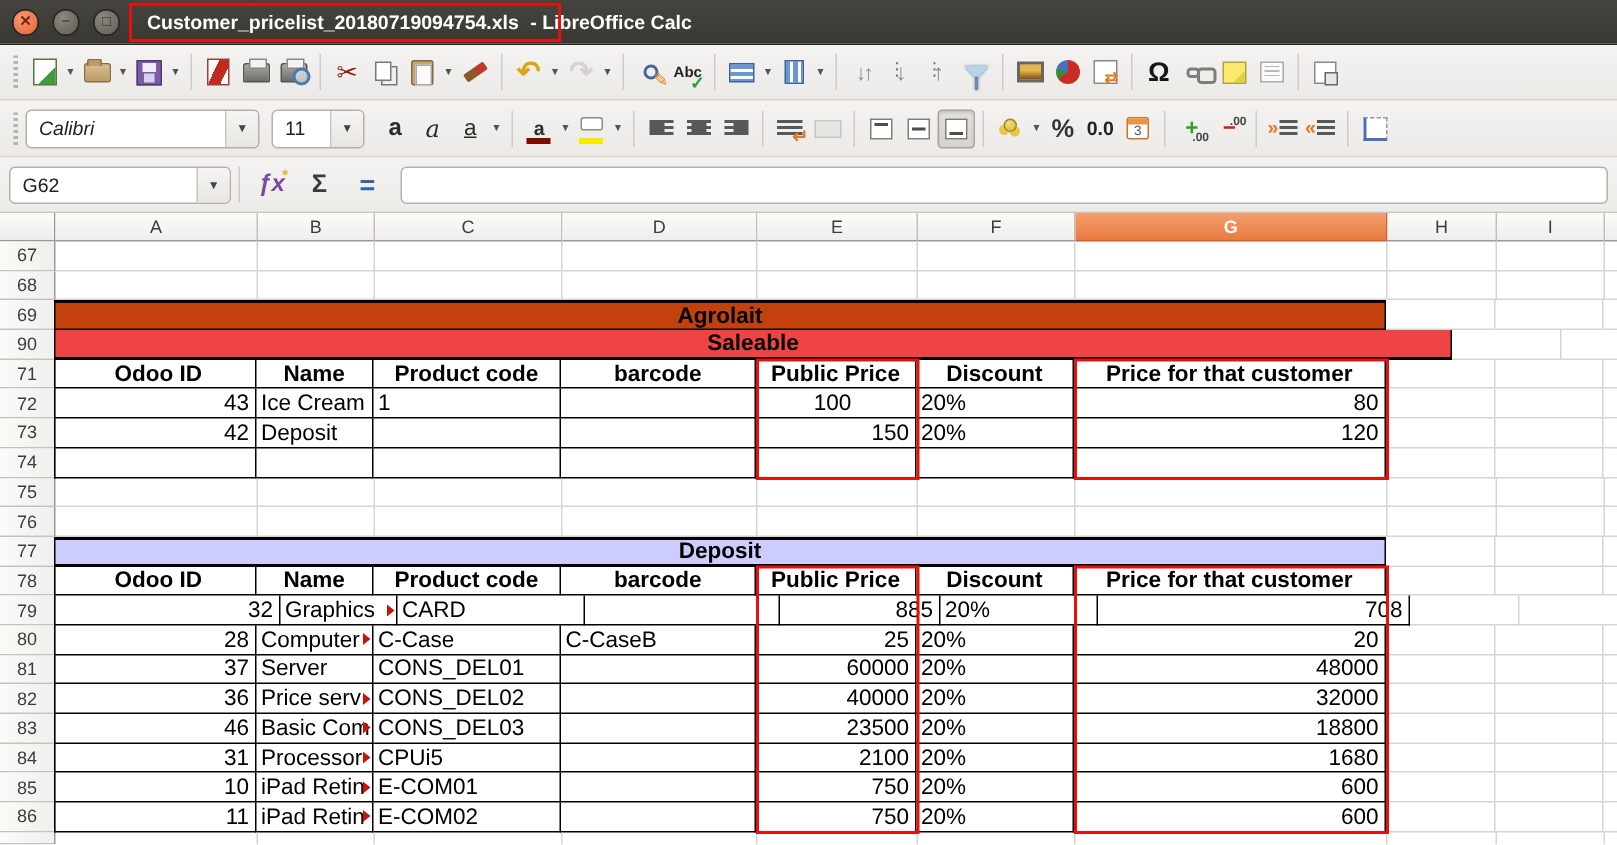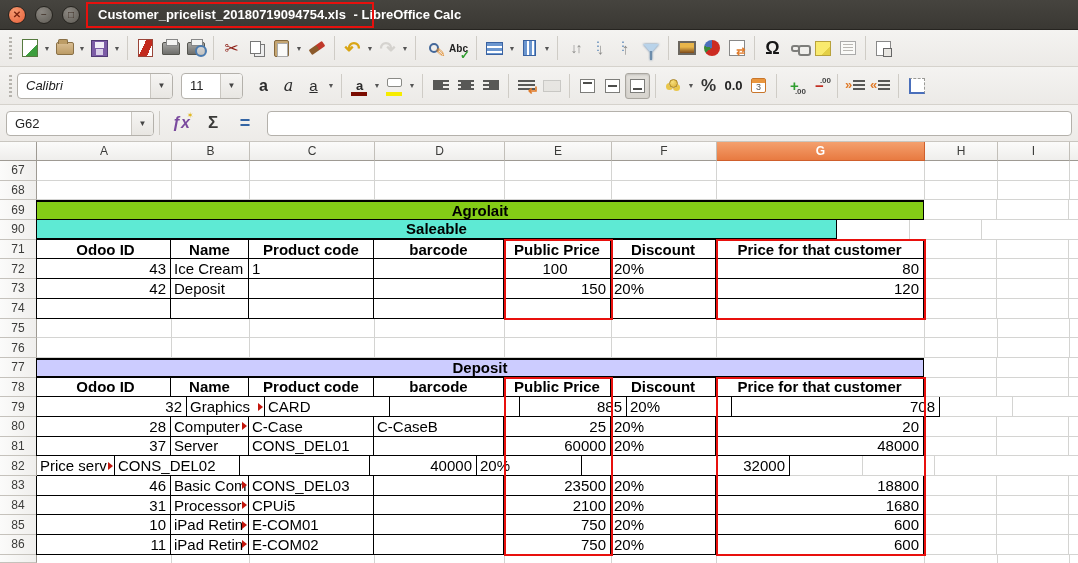--- a/index.html
+++ b/index.html
@@ -438,30 +438,30 @@
           <div class="cell " data-name="cell-D68" style="width: 130px;"></div>
           <div class="cell " data-name="cell-E68" style="width: 107px;"></div>
           <div class="cell " data-name="cell-F68" style="width: 105px;"></div>
           <div class="cell " data-name="cell-G68" style="width: 208px;"></div>
           <div class="cell " data-name="cell-H68" style="width: 73px;"></div>
           <div class="cell " data-name="cell-I68" style="width: 72px;"></div>
           <div class="cell fill" data-name="row-filler"></div>
         </div>
         <div class="g-row" data-name="sheet-row-69">
           <div class="rowhdr" data-name="row-header-69">69</div>
-          <div class="sect thick-top" data-name="section-title-agrolait" style="width: 888px; background: #84cc16;">
+          <div class="sect thick-top" data-name="section-title-agrolait" style="width: 888px; background: #c2410c;">
             <span data-name="section-label">Agrolait</span>
           </div>
           <div class="cell " data-name="cell-H69" style="width: 73px;"></div>
           <div class="cell " data-name="cell-I69" style="width: 72px;"></div>
           <div class="cell fill" data-name="row-filler"></div>
         </div>
         <div class="g-row" data-name="sheet-row-70">
           <div class="rowhdr" data-name="row-header-70">90</div>
-          <div class="sect thick-bottom" data-name="section-title-saleable" style="width: 801px; background: #5eead4;">
+          <div class="sect thick-bottom" data-name="section-title-saleable" style="width: 932px; background: #ef4444;">
             <span data-name="section-label">Saleable</span>
           </div>
           <div class="cell " data-name="cell-H70" style="width: 73px;"></div>
           <div class="cell " data-name="cell-I70" style="width: 72px;"></div>
           <div class="cell fill" data-name="row-filler"></div>
         </div>
         <div class="g-row" data-name="sheet-row-71">
           <div class="rowhdr" data-name="row-header-71">71</div>
           <div class="cell tbl first hdr" data-name="cell-A71" style="width: 135px;">
             <span data-name="cell-text">Odoo ID</span>
@@ -685,20 +685,23 @@
           </div>
           <div class="cell tbl al-r" data-name="cell-G81" style="width: 208px;">
             <span data-name="cell-text">48000</span>
           </div>
           <div class="cell " data-name="cell-H81" style="width: 73px;"></div>
           <div class="cell " data-name="cell-I81" style="width: 72px;"></div>
           <div class="cell fill" data-name="row-filler"></div>
         </div>
         <div class="g-row" data-name="sheet-row-82">
           <div class="rowhdr" data-name="row-header-82">82</div>
+          <div class="cell tbl first al-r" data-name="cell-A82" style="width: 135px;">
+            <span data-name="cell-text">36</span>
+          </div>
           <div class="cell tbl al-l" data-name="cell-B82" style="width: 78px;">
             <span data-name="cell-text">Price serv</span>
             <span class="trunc-mark" data-name="text-overflow-icon"></span>
           </div>
           <div class="cell tbl al-l" data-name="cell-C82" style="width: 125px;">
             <span data-name="cell-text">CONS_DEL02</span>
           </div>
           <div class="cell tbl al-l" data-name="cell-D82" style="width: 130px;"></div>
           <div class="cell tbl al-r" data-name="cell-E82" style="width: 107px;">
             <span data-name="cell-text">40000</span>

